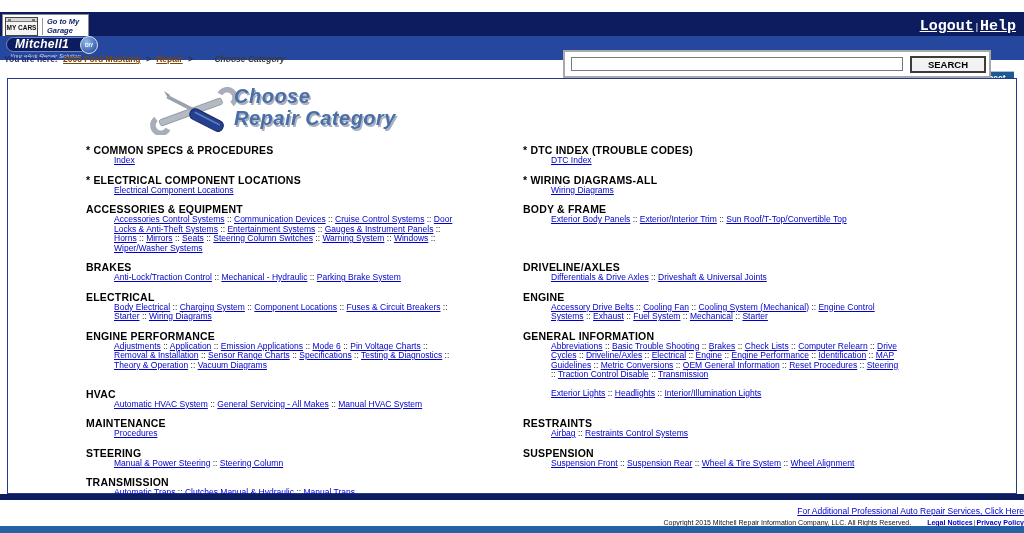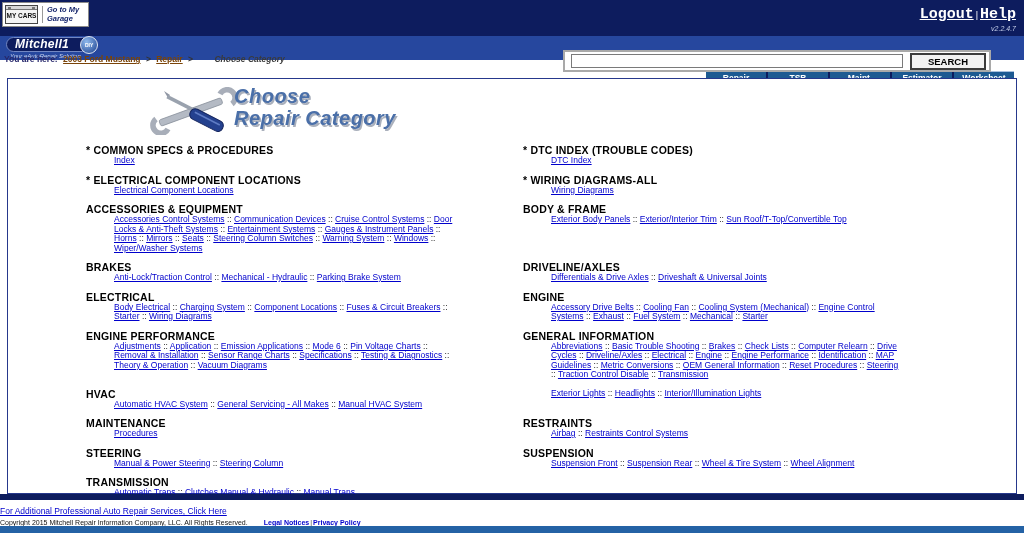--- a/index.html
+++ b/index.html
@@ -1,21 +1,21 @@
 <!DOCTYPE html>
 <html><head>
 <meta charset="utf-8">
 <style>
   * { margin:0; padding:0; box-sizing:border-box; }
   html,body { background:#ffffff; }
   body { font-family:"Liberation Sans", sans-serif; }
   .page { position:relative; width:1024px; height:533px; overflow:hidden; background:#ffffff; }
 
   
-  .topbar { position:absolute; left:0; top:0; width:1024px; height:40px; background:#0d1c5e; }
+  .topbar { position:absolute; left:0; top:12px; width:1024px; height:40px; background:#0d1c5e; }
   .plate-btn { position:absolute; left:2px; top:2px; height:25px; background:#ffffff;
     border:1px solid #8a8a8a; display:flex; align-items:center; padding:1px 4px 1px 2px; cursor:pointer; }
   .plate { width:33px; height:19px; border:1px solid #444; background:#f4f4f4; margin-right:4px; }
   .plate-strip { height:4px; background:#d8d8d8; border-bottom:1px solid #777;
     display:flex; justify-content:space-between; padding:0 2px; }
   .plate-strip i { width:3px; height:2px; background:#777; margin-top:1px; }
   .plate-word { font-size:6.5px; font-weight:bold; color:#111; text-align:center; letter-spacing:0px; line-height:12px; }
   .plate-label { font-size:7.5px; font-weight:bold; font-style:italic; color:#14246b;
     line-height:8.5px; border-left:1px solid #999; padding-left:4px; width:42px; }
   .top-right { position:absolute; right:8px; top:4px; text-align:right; }
@@ -40,42 +40,42 @@
     line-height:12px; text-decoration:underline; cursor:pointer; }
   .tab-understrip { position:absolute; left:706px; top:48px; width:311px; height:4px; background:#0c1c5e; }
 
   
   .breadcrumb { position:absolute; left:4px; top:54px; font-size:8.5px; color:#26276b; }
   .bc-prefix { font-weight:bold; color:#26276b; }
   .bc-link { color:#7b4408; font-weight:bold; text-decoration:underline; cursor:pointer; margin:0 3px; }
   .bc-sep { color:#333; font-weight:bold; }
   .bc-current { color:#3a3a3a; font-weight:bold; margin-left:19px;font-style:italic; }
   .searchbox { position:absolute; left:563px; top:50px; width:428px; height:22px; background:#ffffff;
-    border:2px solid #a9a9a9; display:flex; align-items:center; padding:6px 3px; }
+    border:2px solid #a9a9a9; display:flex; align-items:center; padding:12px 3px; }
   .search-input { width:332px; height:14px; margin-left:3px; border:1px solid #7a7a7a; font-size:9px;
     font-family:"Liberation Sans", sans-serif; padding:0 2px; }
   .search-button { margin-left:auto; width:76px; height:17px; background:#f2f2f2; border:2px solid #3c3c3c;
     font-size:9.5px; font-weight:bold; font-family:"Liberation Sans", sans-serif; color:#000; cursor:pointer; line-height:11px; }
 
   
   .content { position:absolute; left:7px; top:78px; width:1010px; height:416px; background:#ffffff;
     border:1px solid #26388c; }
   .tools { position:absolute; left:140px; top:8px; width:92px; height:48px; }
   .ptitle { position:absolute; left:226px; top:6px; font-size:20px; line-height:22px; font-weight:bold;
     font-style:italic; color:#4a6fa8; text-shadow:1.5px 1.5px 0 #aab0bc; letter-spacing:0.5px; }
   .cats { position:absolute; left:0; top:66px; right:10px; }
   .cat-grid { margin-left:78px; display:grid; grid-template-columns:370px 380px; column-gap:67px; row-gap:9px; }
   .cat-title { font-size:10.5px; line-height:11px; font-weight:bold; color:#000; letter-spacing:0.2px; }
   .cat-links { font-size:8.5px; line-height:9.5px; color:#000;padding-left:28px; }
   .cat-link { color:#0000cc; text-decoration:underline; cursor:pointer; }
   .cat-sep { color:#222; }
 
   
   .navybar { position:absolute; left:0; top:494px; width:1024px; height:6px; background:#0d1c5e; }
-  .footer { position:absolute; left:0; top:500px; width:1024px; height:26px; text-align:left; }
+  .footer { position:absolute; left:0; top:500px; width:1024px; height:26px; text-align:right; }
   .flink { color:#0000cc; text-decoration:underline; cursor:pointer; }
   .f-services { font-size:8.5px; line-height:10px; display:inline-block; margin-top:1px; }
   .copy { font-size:7px; color:#111; line-height:9px; }
   .flink.small { font-size:7px; font-weight:bold; }
   .copy .pipe { color:#444; margin:0 1px; }
   .legal-gap { display:inline-block; width:16px; }
   .bottombar { position:absolute; left:0; top:526px; width:1024px; height:7px; background:#2462a5; }
 </style>
 </head>
 <body>

